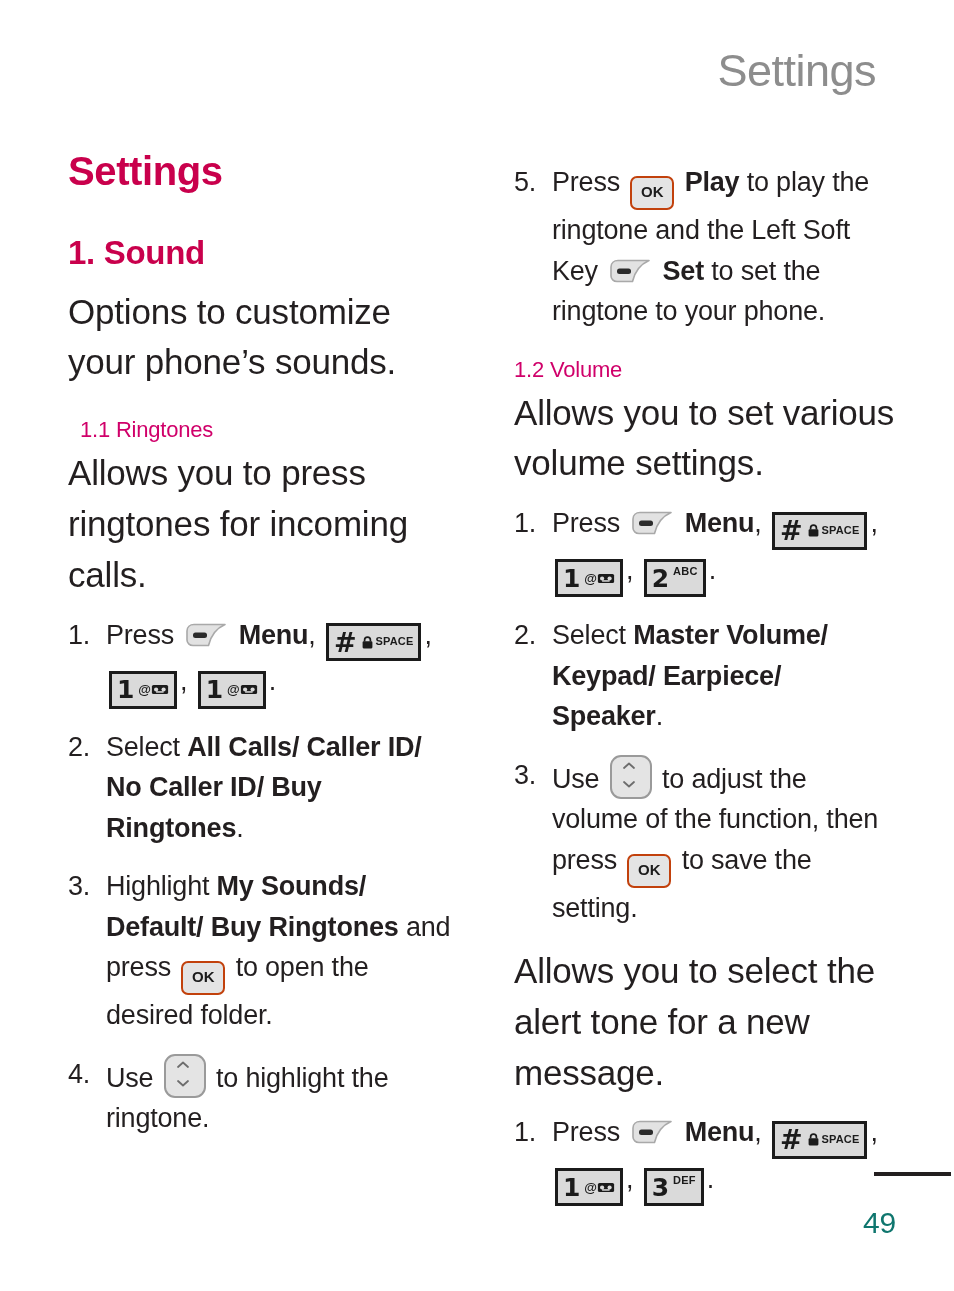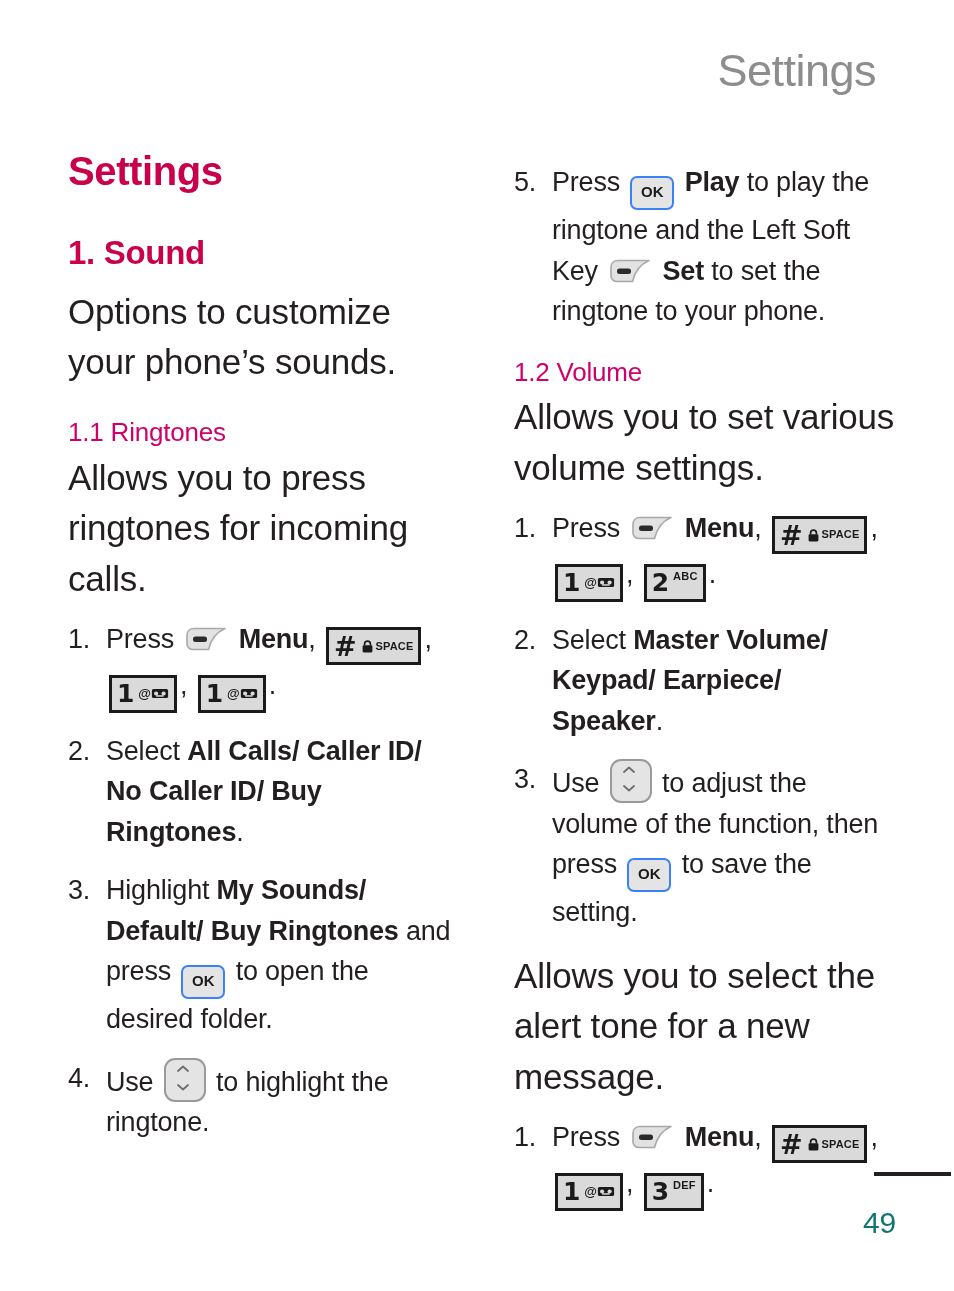--- a/index.html
+++ b/index.html
@@ -60,28 +60,28 @@
   }
   h2.section {
     font-size: 33px;
     line-height: 1.05;
     margin: 0 0 16px 0;
     color: #c9004c;
     font-weight: 700;
     letter-spacing: -0.3px;
   }
   h3.subsection {
-    font-size: 26px;
+    font-size: 22px;
     line-height: 1.1;
     margin: 26px 0 6px 0;
     color: #d0006a;
     font-weight: 400;
     letter-spacing: -0.2px;
   }
-  h3.subsection.first { margin-top: 30px; }
+  h3.subsection.first { margin-top: 30px; margin-left: 12px; }
 
   p.body {
     font-size: 35px;
     line-height: 1.45;
     margin: 0 0 8px 0;
     letter-spacing: -0.2px;
   }
 
   ol.steps {
     list-style: none;
@@ -116,21 +116,21 @@
     width: 44px;
     height: 26px;
     vertical-align: -4px;
   }
   .softkey svg { display: block; }
 
   
   .okkey {
     width: 40px;
     height: 30px;
-    border: 2px solid #3b82f6;
+    border: 2px solid #c2410c;
     border-radius: 7px;
     background: #e4e4e4;
     font-size: 15px;
     font-weight: 700;
     line-height: 28px;
     text-align: center;
     color: #1b1b1b;
     letter-spacing: 0px;
     vertical-align: -6px;
   }

